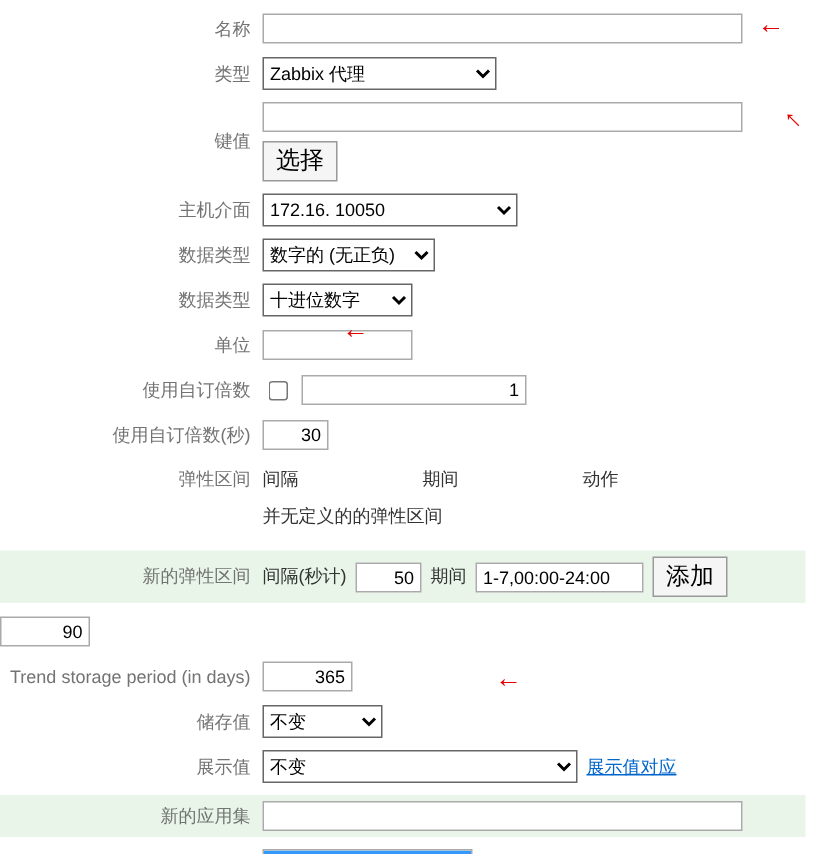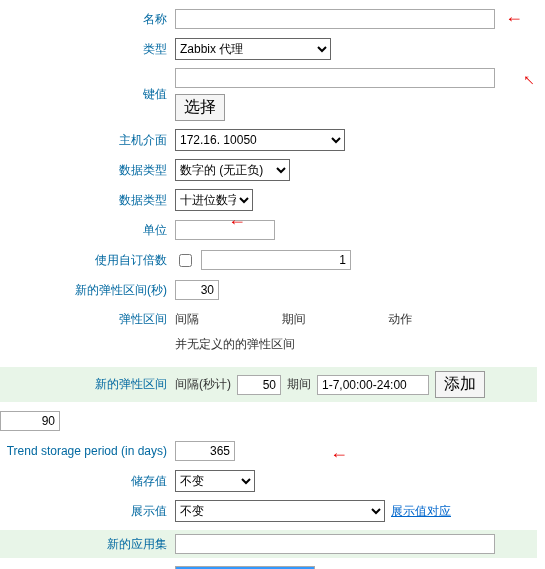--- a/index.html
+++ b/index.html
@@ -20,21 +20,21 @@
     min-height: 22px;
   }
   .row.greenbg {
     background: #e8f5e8;
     padding: 4px 0;
   }
   .label {
     width: 175px;
     text-align: right;
     padding-right: 8px;
-    color: #0369a1;
+    color: #737373;
   }
   .field {
     flex: 1;
     display: flex;
     align-items: center;
     gap: 6px;
     flex-wrap: wrap;
   }
   input[type="text"] {
     border: 1px solid #aaa;
@@ -140,41 +140,41 @@
 <div class="row">
   <div class="label">数据类型</div>
   <div class="field">
     <select style="width:115px"><option>数字的 (无正负)</option></select>
   </div>
 </div>
 
 <div class="row">
   <div class="label">数据类型</div>
   <div class="field">
-    <select style="width:78px"><option>十进位数字</option></select>
+    <select style="width:100px"><option>十进位数字</option></select>
   </div>
 </div>
 
 <div class="row">
   <div class="label">单位</div>
   <div class="field">
     <input type="text" class="w-num" value="" style="">
   </div>
 </div>
 
 <div class="row">
   <div class="label">使用自订倍数</div>
   <div class="field">
     <input type="checkbox" style="">
     <input type="text" style="width: 150px; text-align: right;" value="1">
   </div>
 </div>
 
 <div class="row">
-  <div class="label">新的弹性区间(秒)</div>
+  <div class="label">使用自订倍数(秒)</div>
   <div class="field">
     <input type="text" class="w-tiny" value="30" style="">
   </div>
 </div>
 <div class="arrow-red" style="top:213px; left:228px;">←</div>
 
 <div class="row" style="align-items:flex-start;">
   <div class="label" style="padding-top:2px">弹性区间</div>
   <div class="field">
     <div class="flex-table">

